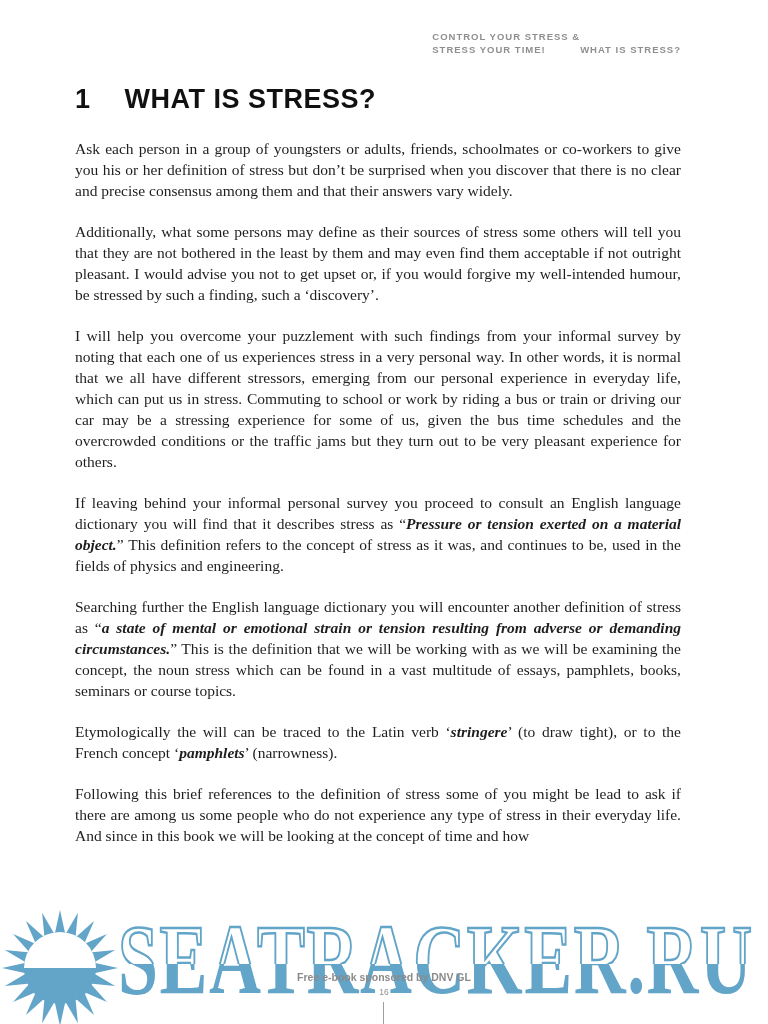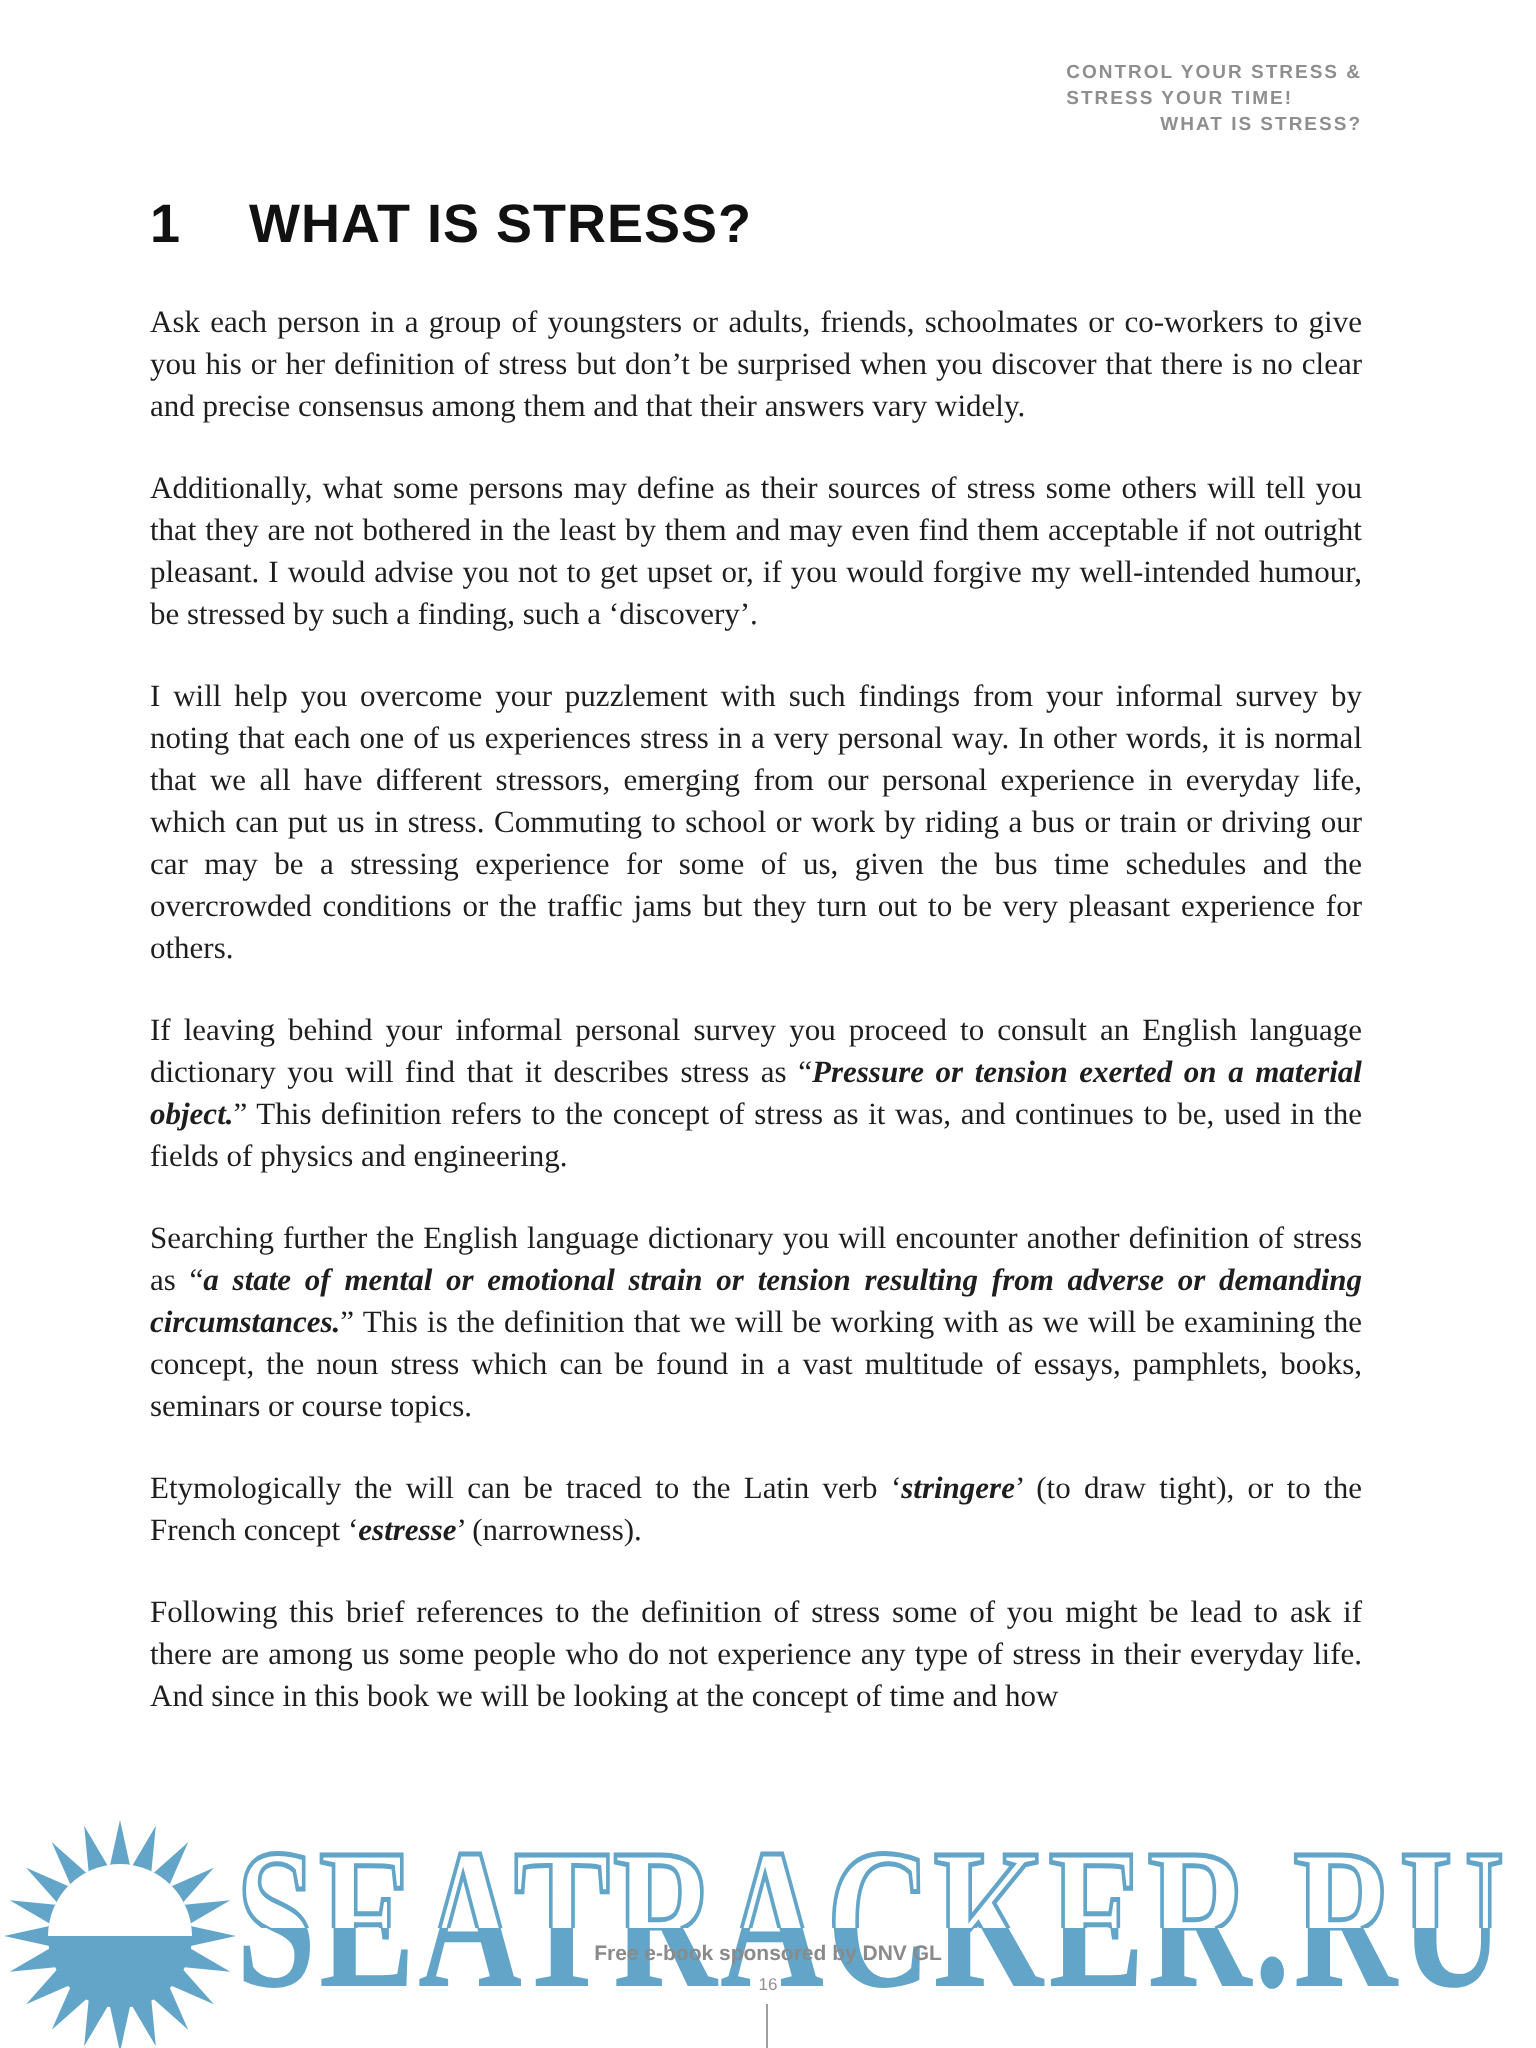--- a/index.html
+++ b/index.html
@@ -18,21 +18,20 @@
   .page-header {
     display:flex;
     justify-content:flex-end;
     align-items:flex-end;
     font-family:"Liberation Sans", sans-serif;
     font-size:9.5px;
     font-weight:bold;
     letter-spacing:1px;
     color:#8f8f8f;
     line-height:13px;
-    flex-direction:column;
   }
   .chapter-title {
     margin-top:28px;
     font-family:"Liberation Sans", sans-serif;
     font-size:27px;
     font-weight:bold;
     letter-spacing:0.5px;
     color:#111111;
     display:flex;
   }
@@ -125,21 +124,21 @@
     <span class="num">1</span>
     <span>WHAT IS STRESS?</span>
   </div>
 
   <div class="body-text">
       <p><span>Ask each person in a group of youngsters or adults, friends, schoolmates or co-workers to give you his or her definition of stress but don’t be surprised when you discover that there is no clear and precise consensus among them and that their answers vary widely.</span></p>
       <p><span>Additionally, what some persons may define as their sources of stress some others will tell you that they are not bothered in the least by them and may even find them acceptable if not outright pleasant. I would advise you not to get upset or, if you would forgive my well-intended humour, be stressed by such a finding, such a ‘discovery’.</span></p>
       <p><span>I will help you overcome your puzzlement with such findings from your informal survey by noting that each one of us experiences stress in a very personal way. In other words, it is normal that we all have different stressors, emerging from our personal experience in everyday life, which can put us in stress. Commuting to school or work by riding a bus or train or driving our car may be a stressing experience for some of us, given the bus time schedules and the overcrowded conditions or the traffic jams but they turn out to be very pleasant experience for others.</span></p>
       <p><span>If leaving behind your informal personal survey you proceed to consult an English language dictionary you will find that it describes stress as “</span><span class="em">Pressure or tension exerted on a material object.</span><span>” This definition refers to the concept of stress as it was, and continues to be, used in the fields of physics and engineering.</span></p>
       <p><span>Searching further the English language dictionary you will encounter another definition of stress as “</span><span class="em">a state of mental or emotional strain or tension resulting from adverse or demanding circumstances.</span><span>” This is the definition that we will be working with as we will be examining the concept, the noun stress which can be found in a vast multitude of essays, pamphlets, books, seminars or course topics.</span></p>
-      <p><span>Etymologically the will can be traced to the Latin verb ‘</span><span class="em">stringere</span><span>’ (to draw tight), or to the French concept ‘</span><span class="em">estresse</span><span>’ (narrowness).</span></p>
+      <p><span>Etymologically the will can be traced to the Latin verb ‘</span><span class="em">stringere</span><span>’ (to draw tight), or to the French concept ‘</span><span class="em">pamphlets</span><span>’ (narrowness).</span></p>
       <p><span>Following this brief references to the definition of stress some of you might be lead to ask if there are among us some people who do not experience any type of stress in their everyday life. And since in this book we will be looking at the concept of time and how</span></p>
     </div>
 </div>
 
 <svg class="sun" viewBox="0 0 120 120" xmlns="http://www.w3.org/2000/svg">
   <defs>
     <polygon id="ray" points="60,2 65.5,27 54.5,27" fill="#62a5c9"></polygon>
   </defs>
   <g>
     <use href="#ray"></use>

